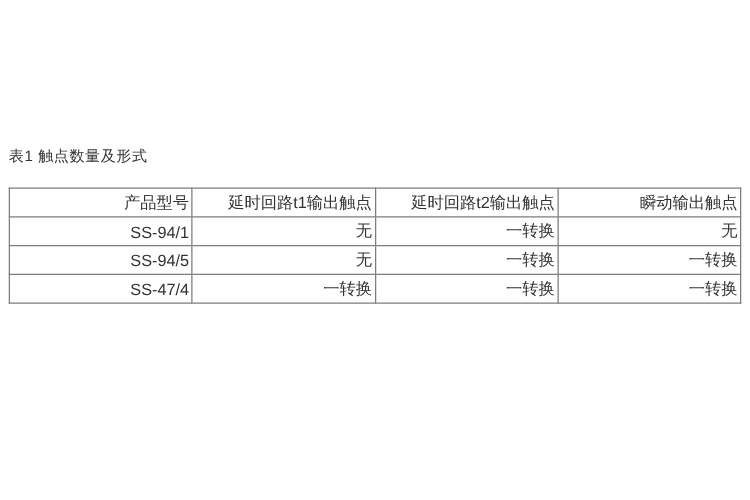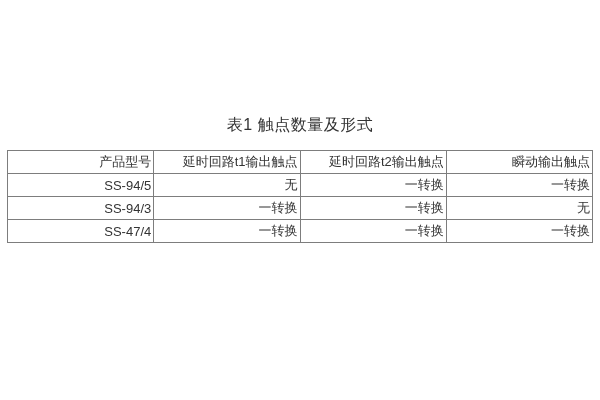--- a/index.html
+++ b/index.html
@@ -13,22 +13,22 @@
     position: relative;
     font-family: "Liberation Sans", "DejaVu Sans", sans-serif;
     color: #333333;
     overflow: hidden;
   }
   .doc-title {
     position: absolute;
     top: 117px;
     left: 7px;
     width: 586px;
-    text-align: center;
-    font-size: 16px;
+    text-align: left;
+    font-size: 12px;
     line-height: 16px;
     color: #333333;
     letter-spacing: 0.5px;
   }
   table.contacts {
     position: absolute;
     left: 7px;
     top: 150px;
     width: 586px;
     border-collapse: collapse;
@@ -66,30 +66,30 @@
   <thead>
     <tr>
       <th>产品型号</th>
       <th>延时回路t1输出触点</th>
       <th>延时回路t2输出触点</th>
       <th>瞬动输出触点</th>
     </tr>
   </thead>
   <tbody>
     <tr>
+      <td>SS-94/1</td>
+      <td>无</td>
+      <td>一转换</td>
+      <td>无</td>
+    </tr>
+    <tr>
       <td>SS-94/5</td>
       <td>无</td>
       <td>一转换</td>
       <td>一转换</td>
-    </tr>
-    <tr>
-      <td>SS-94/3</td>
-      <td>一转换</td>
-      <td>一转换</td>
-      <td>无</td>
     </tr>
     <tr>
       <td>SS-47/4</td>
       <td>一转换</td>
       <td>一转换</td>
       <td>一转换</td>
     </tr>
   </tbody>
 </table>
 

